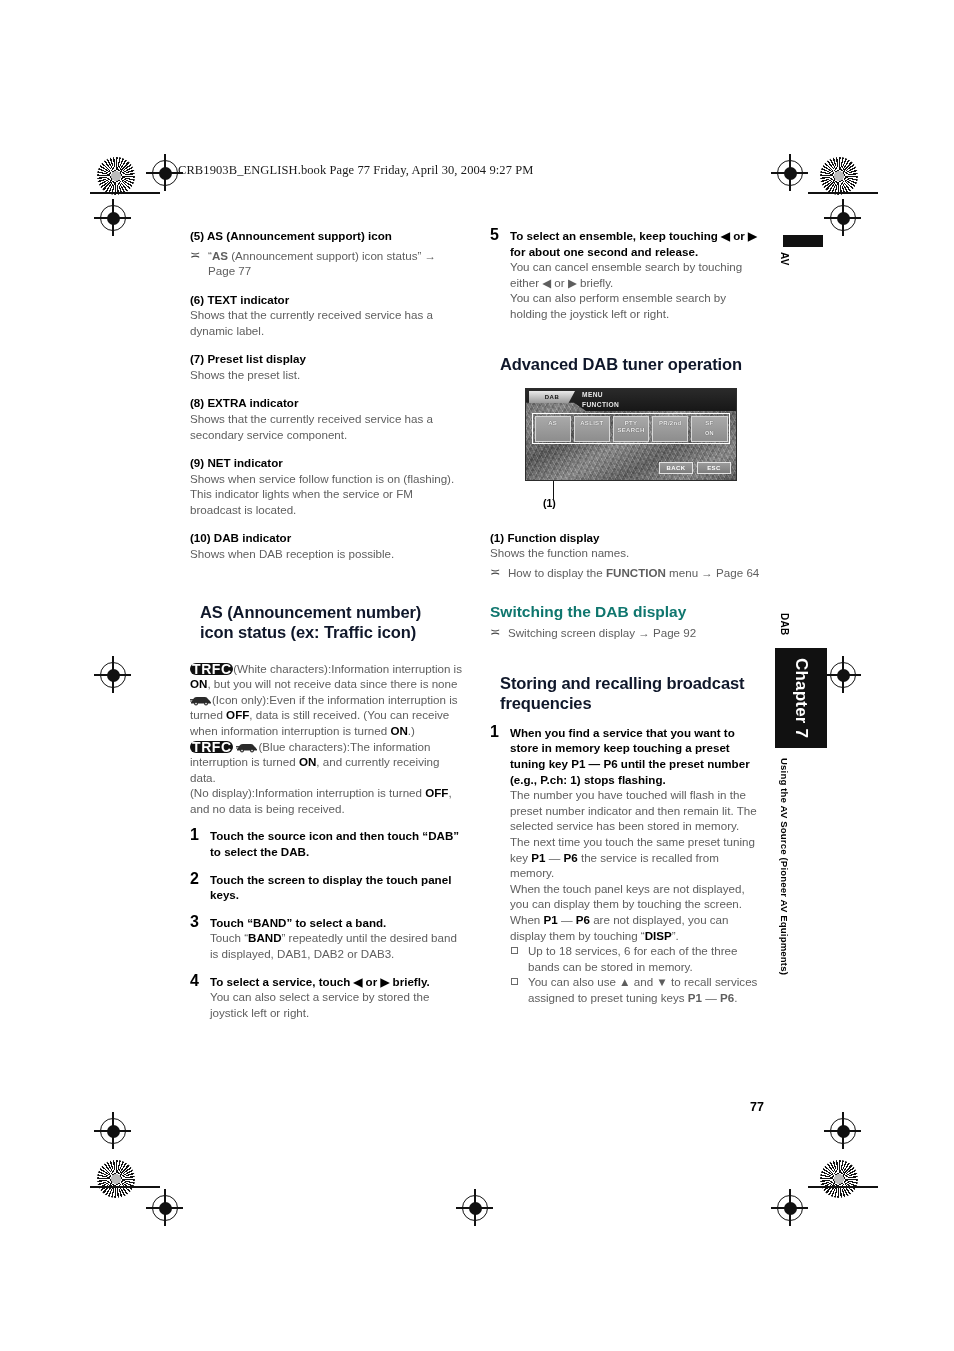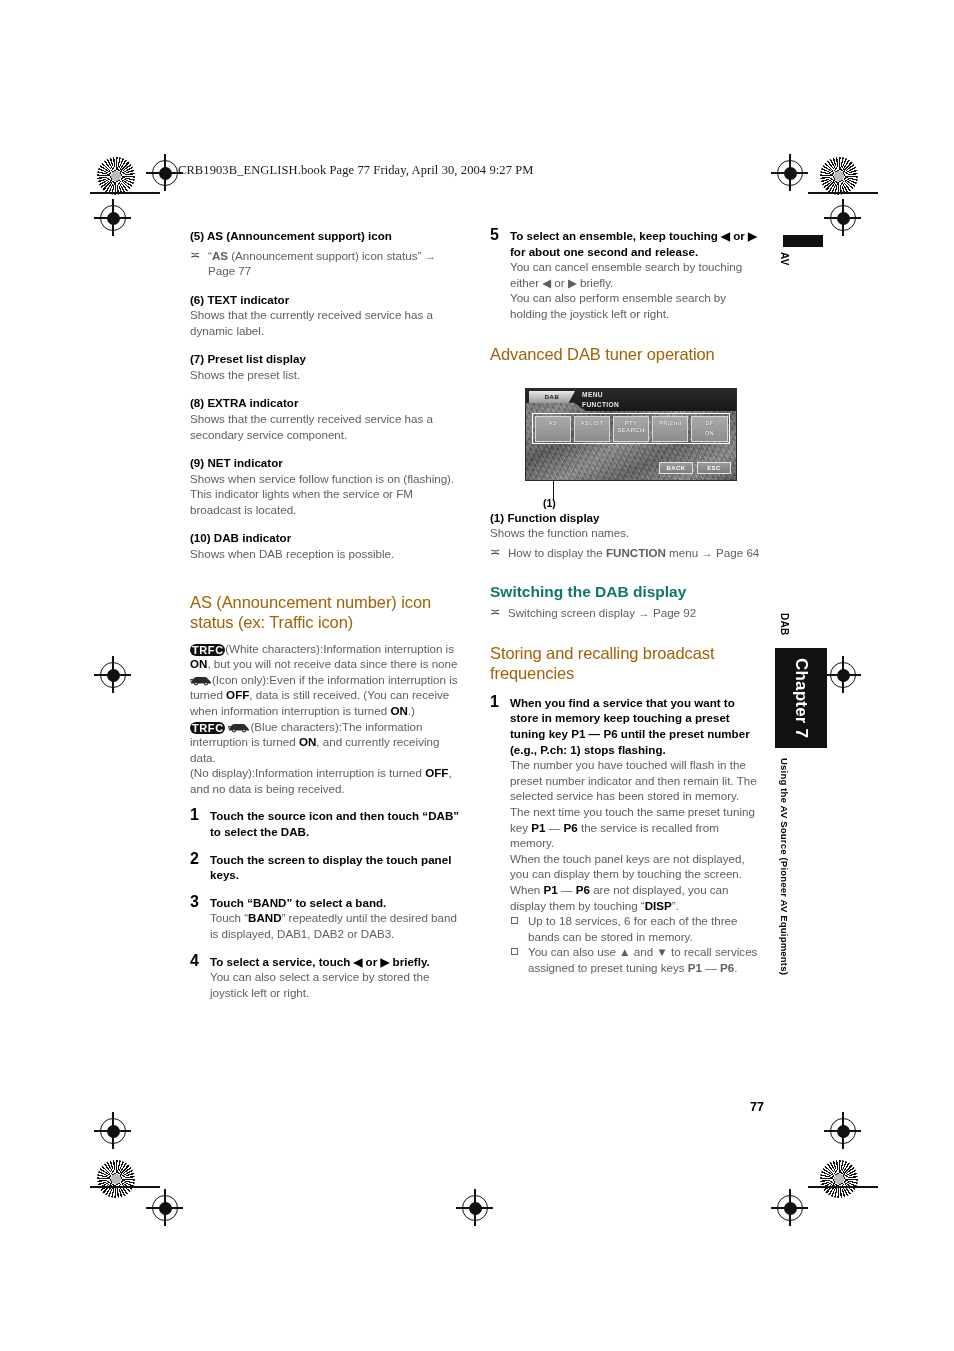--- a/index.html
+++ b/index.html
@@ -142,41 +142,41 @@
     position: absolute;
     left: 1px; top: 4px;
     width: 7px; height: 7px;
     border: 1.3px solid #6a6a6a;
     box-sizing: border-box;
   }
 
   
   h2.head {
     font-size: 16.5px;
-    font-weight: normal;
+    font-weight: bold;
     line-height: 20px;
-    margin: 0;
-    color: #a16207;
+    margin: 10px;
+    color: #0f172a;
     letter-spacing: -0.1px;
   }
   h3.head2 {
     font-size: 15.5px;
     font-weight: bold;
     line-height: 19px;
     margin: 0;
     color: #0f766e;
   }
 
   
   .trfc {
     display: inline-block;
     background: #111;
     color: #fff;
     font-family: "Liberation Sans", sans-serif;
-    font-size: 11px;
+    font-size: 14px;
     font-weight: bold;
     letter-spacing: 0.6px;
     line-height: 10px;
     padding: 1px 1.5px 1px 2px;
     vertical-align: -1px;
     transform: translateY(0px);
     border-radius: 6px;
   }
   .caricon {
     display: inline-block;

